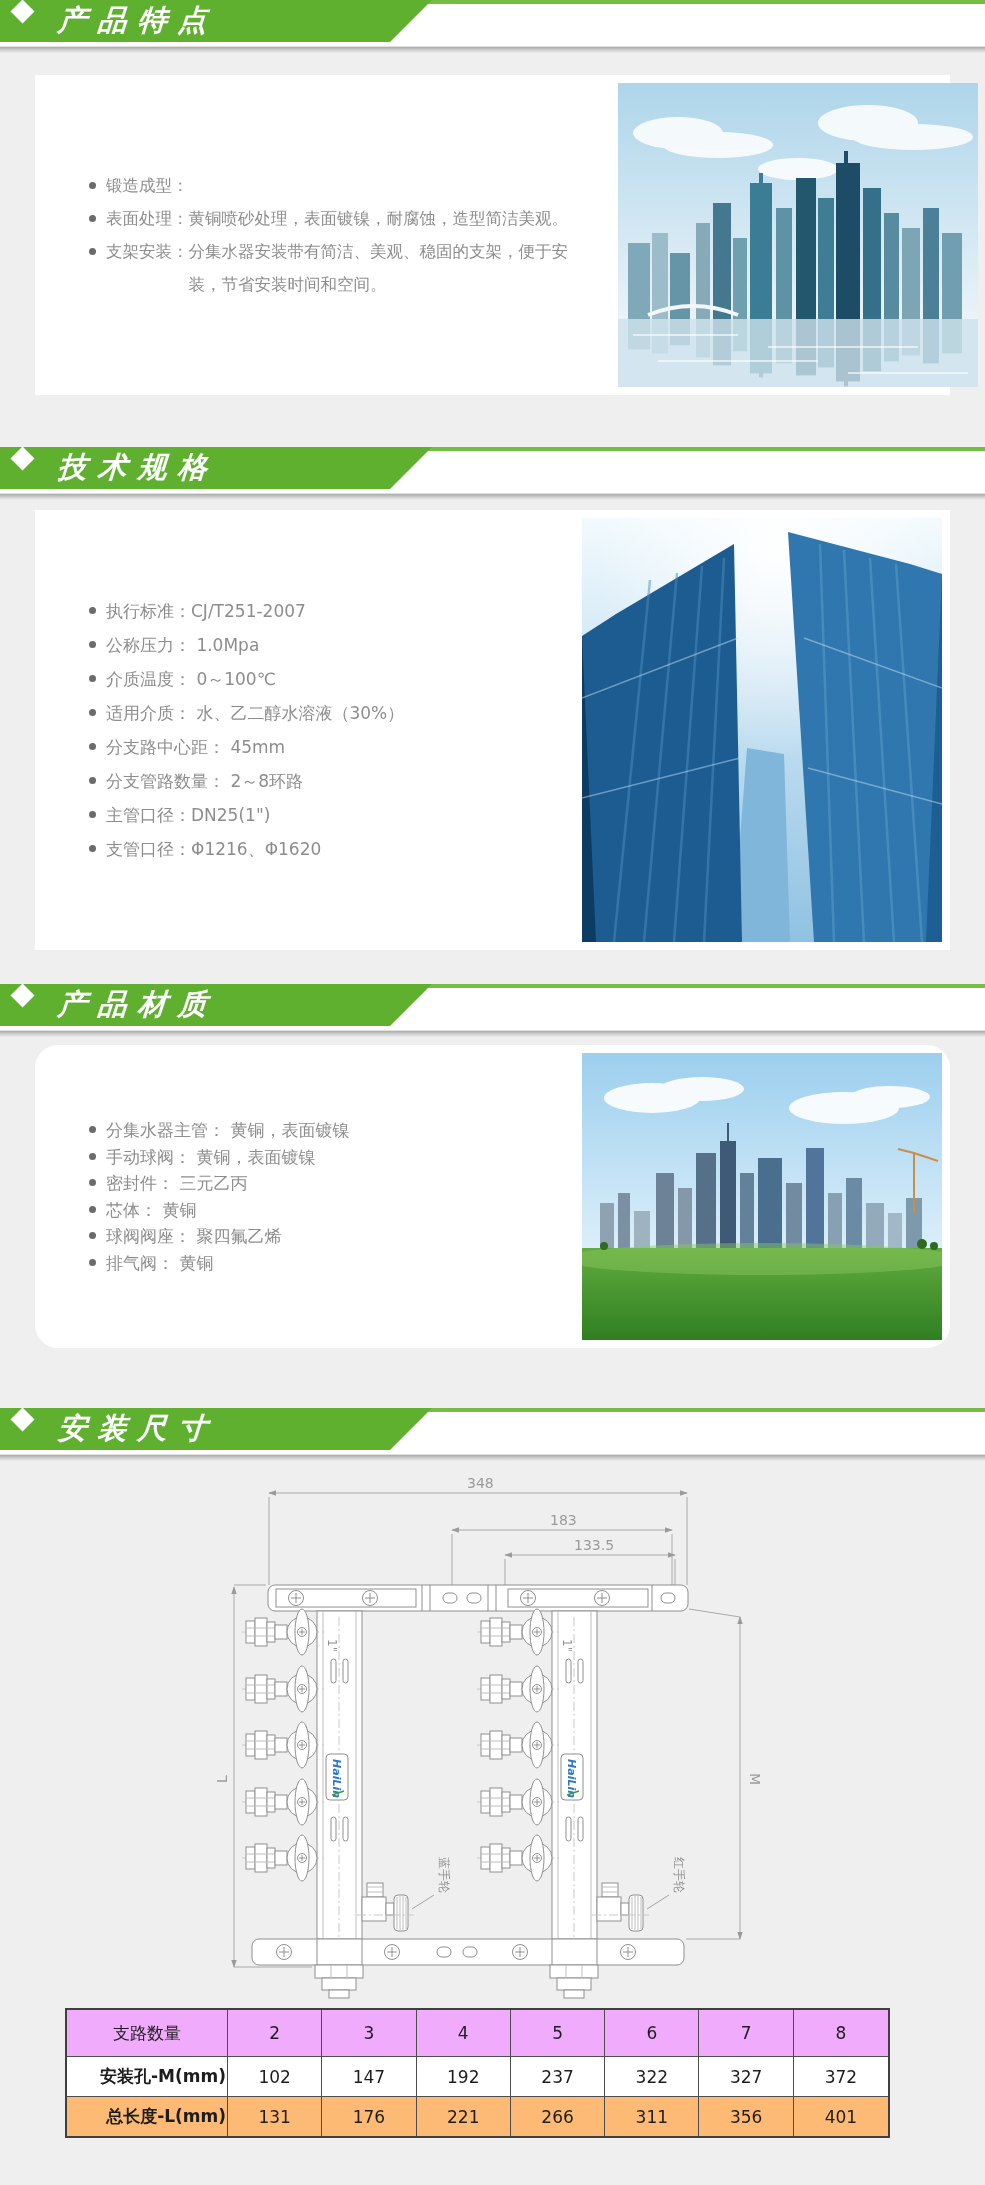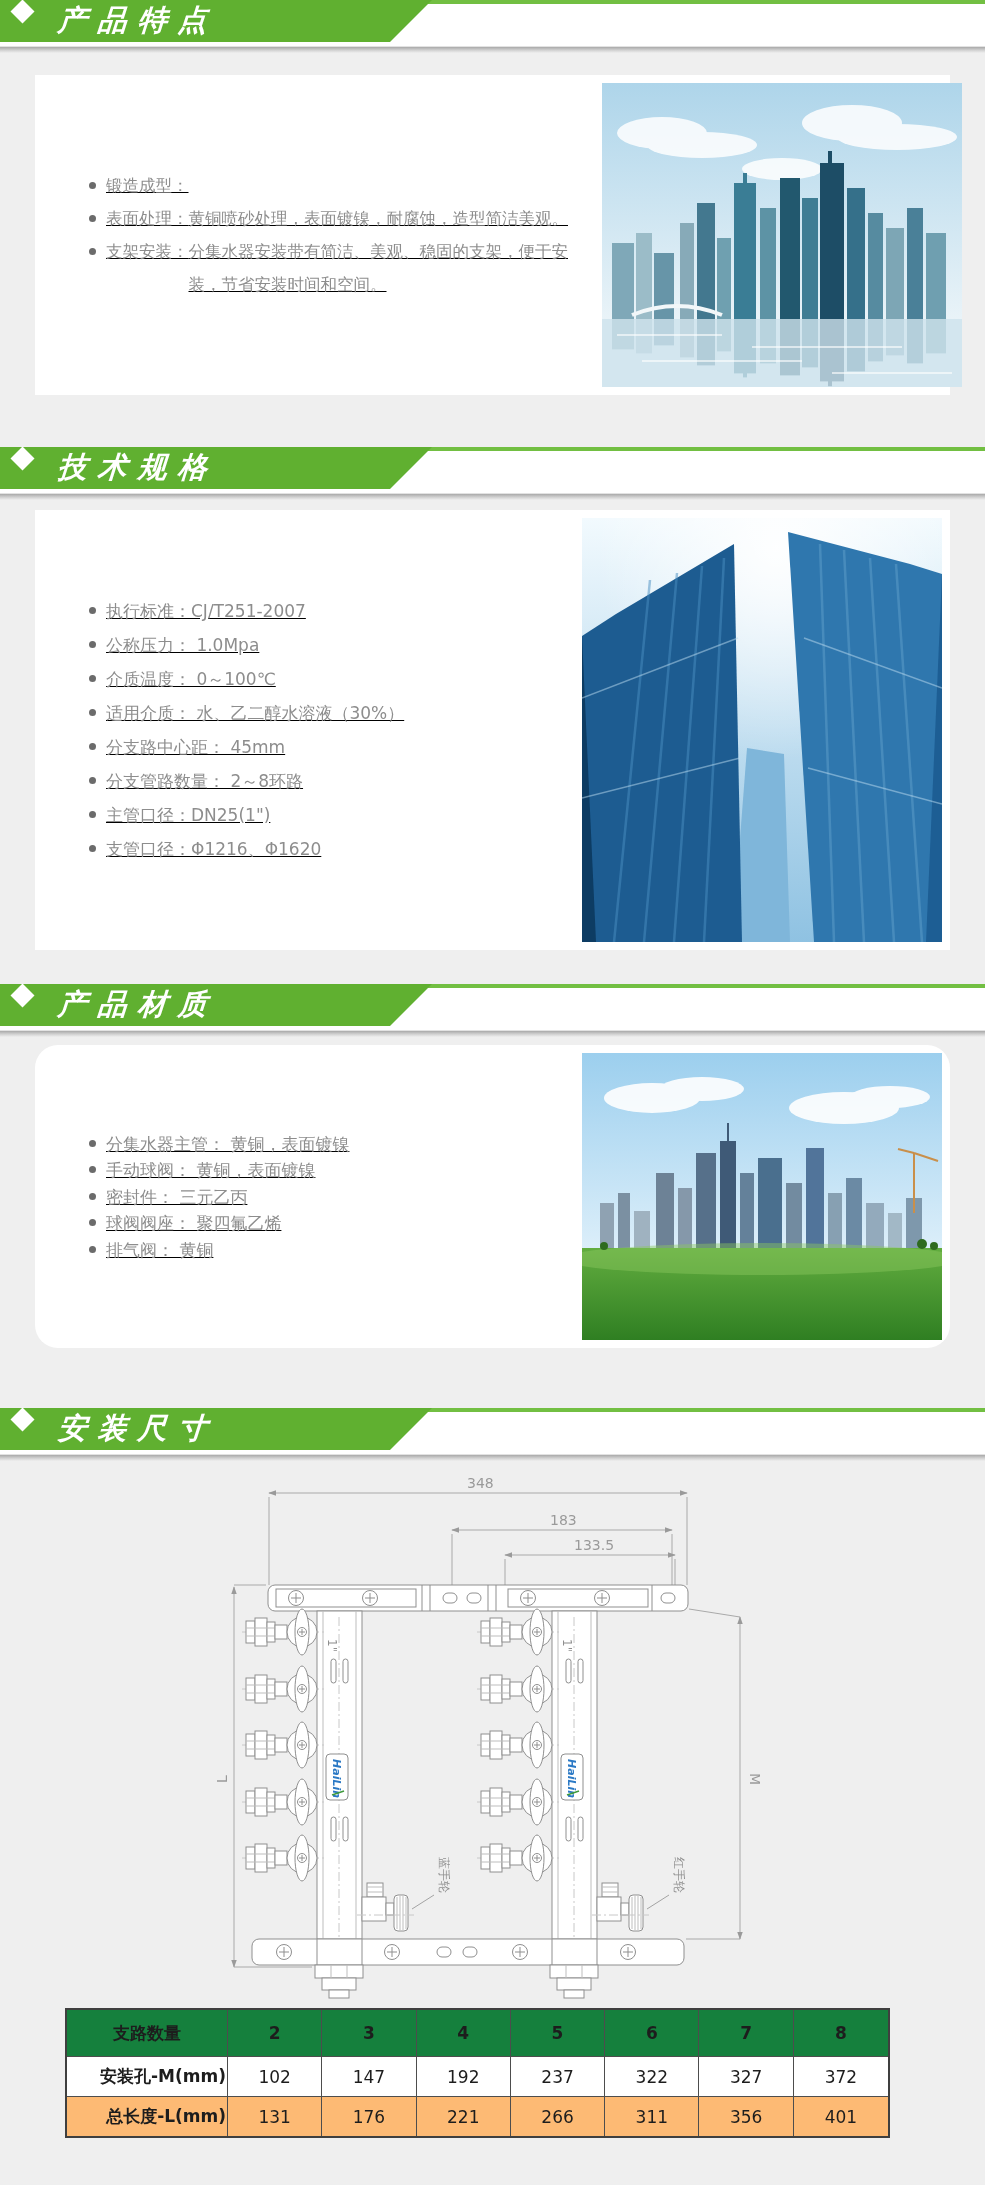--- a/index.html
+++ b/index.html
@@ -16,21 +16,21 @@
   .sec-header .diamond{position:absolute;left:14px;top:3px;width:17px;height:17px;background:#ffffff;
         transform:rotate(45deg);}
   .shadow-line{height:6px;background:linear-gradient(to bottom,#a9a9a9 0,#cfcfcf 50%,#efefef 100%);
         border-top:1px solid #e2e2e2;}
   
   .content-box{margin:0 35px;background:#ffffff;display:flex;box-sizing:border-box;padding:8px;}
   .box-features{margin-top:22px;height:320px;}
   .box-specs{margin-top:10px;height:440px;}
   .box-materials{margin-top:8px;height:303px;border-radius:23px;}
   .text-col{flex:1;display:flex;flex-direction:column;justify-content:center;box-sizing:border-box;
-        padding-left:44px;padding-right:10px;text-decoration:underline;}
+        padding-left:44px;padding-right:26px;}
   .photo{width:360px;flex:0 0 360px;align-self:center;}
   .photo svg{display:block;}
   
   ul.blist{list-style:none;margin:0;padding:0;color:#8d8d8d;}
   ul.blist li{position:relative;padding-left:19px;}
   ul.blist li::before{content:"";position:absolute;left:2px;width:7px;height:7px;border-radius:50%;background:#6b6b6b;}
   .features-list{width:505px;font-size:16.5px;line-height:33px;}
   .features-list li{display:flex;margin:0;}
   .features-list li::before{top:13px;}
   .features-list .f-label{white-space:nowrap;}
@@ -43,21 +43,21 @@
   .hdr-specs{margin-top:52px;}
   .hdr-materials{margin-top:34px;}
   .hdr-dimensions{margin-top:60px;}
   
   .drawing-wrap{margin:6px 0 0 212px;width:560px;height:535px;}
   
   table.dim-table{border-collapse:collapse;margin:6px 0 0 65px;width:825px;
         font-size:17px;color:#1d1d1d;background:#ffffff;}
   table.dim-table th,table.dim-table td{border:1px solid #4d4d4d;text-align:center;}
   table.dim-table{border:2px solid #3f3f3f;}
-  table.dim-table th{height:44px;background:#15803d;font-weight:bold;margin-left:40px;}
+  table.dim-table th{height:44px;background:#f0abfc;font-weight:normal;margin-left:40px;}
   table.dim-table td{height:37px;}
   table.dim-table .rowlabel{text-align:right;padding-left:24px;font-weight:bold;}
   table.dim-table th.corner{width:158px;}
   table.dim-table tr.alt td{background:#fdba74;}
   .bottom-pad{height:66px;}
 </style>
 </head>
 <body>
 
 <div class="page">
@@ -208,20 +208,21 @@
     <span class="diamond"></span>
   </header>
   <div class="shadow-line"></div>
 
   <section class="content-box box-materials">
     <div class="text-col">
       <ul class="blist spec-list materials-list">
         <li>分集水器主管： 黄铜，表面镀镍</li>
         <li>手动球阀： 黄铜，表面镀镍</li>
         <li>密封件： 三元乙丙</li>
+        <li>芯体： 黄铜</li>
         <li>球阀阀座： 聚四氟乙烯</li>
         <li>排气阀： 黄铜</li>
       </ul>
     </div>
     <div class="photo">
       <svg width="360" height="287" viewBox="0 0 360 287">
         <defs>
           <linearGradient id="sky3" x1="0" y1="0" x2="0" y2="1">
             <stop offset="0" stop-color="#9ccfee"></stop>
               <stop offset="1" stop-color="#ddeffa"></stop>

